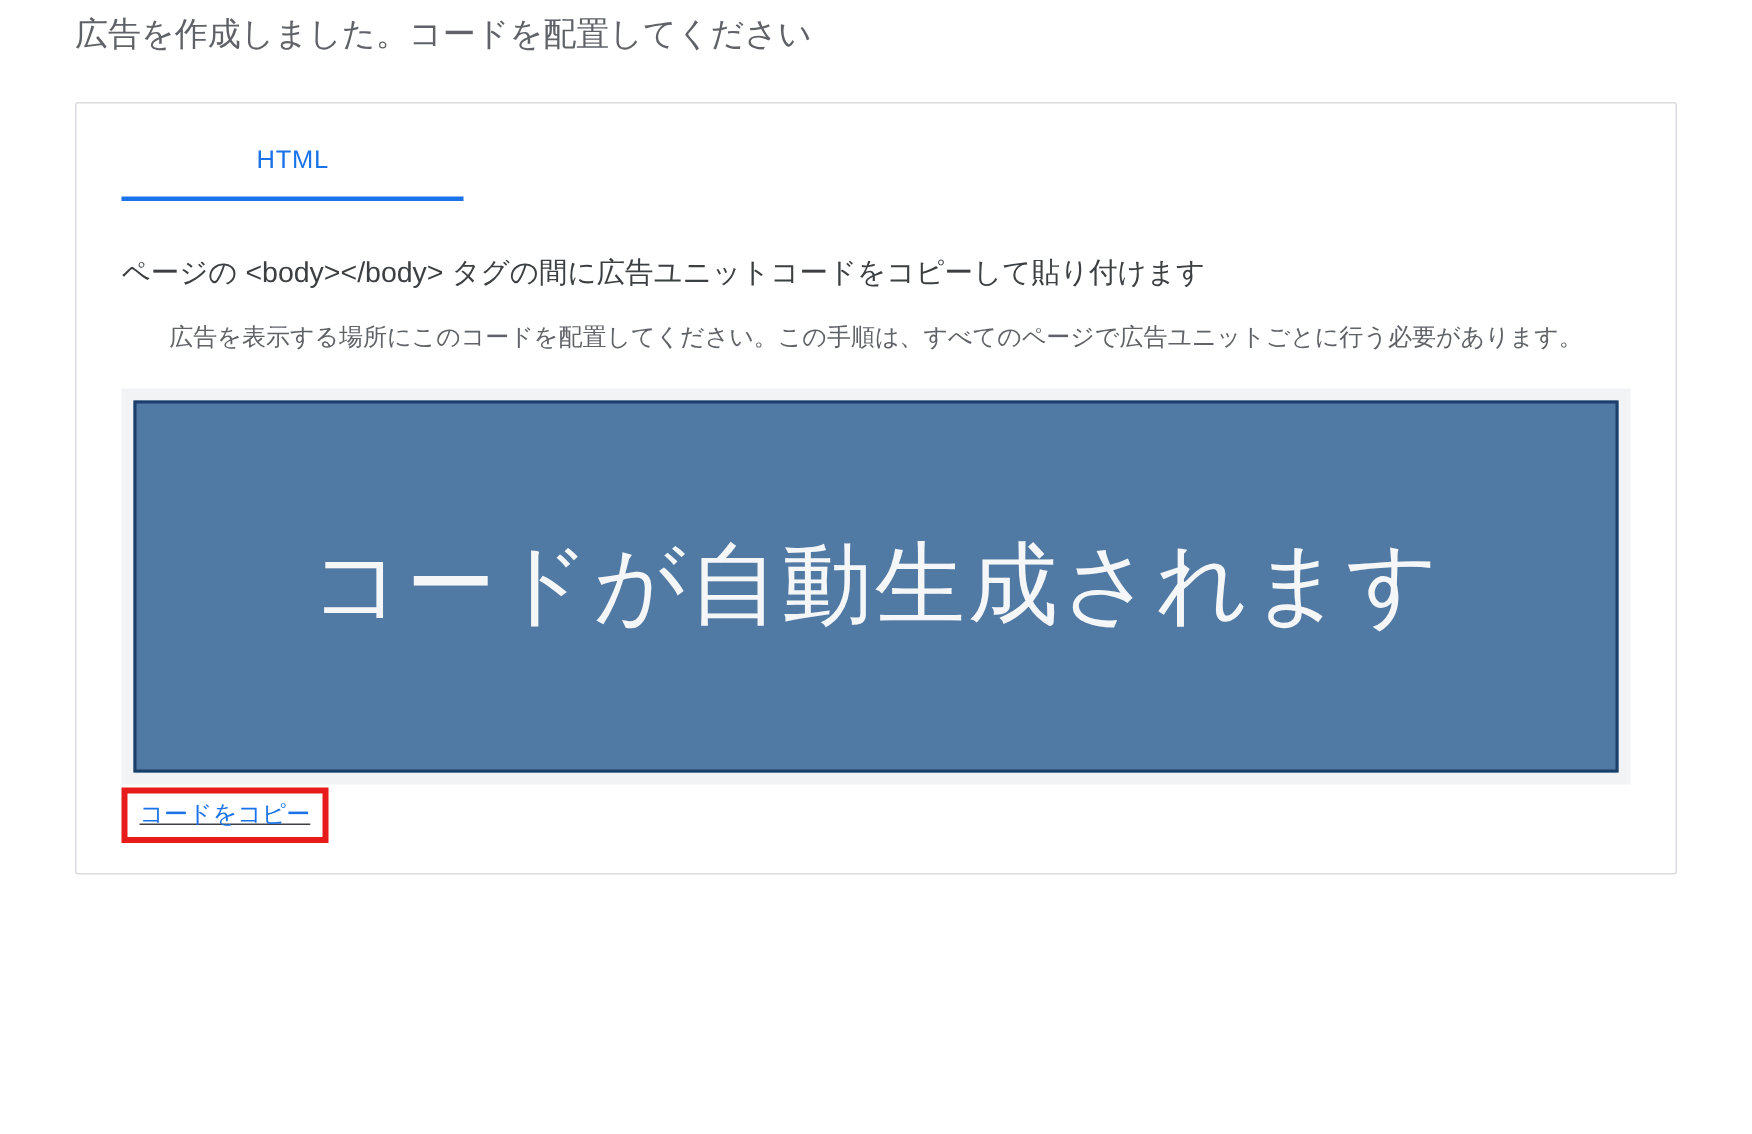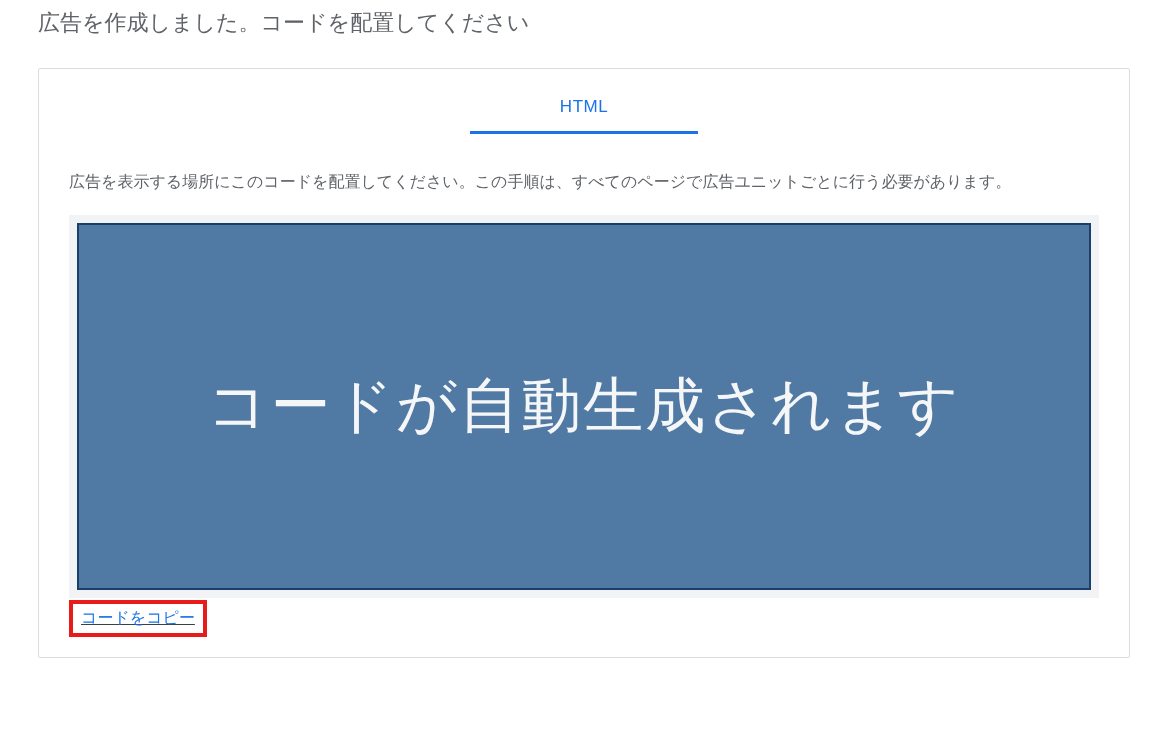--- a/index.html
+++ b/index.html
@@ -9,38 +9,37 @@
     }
     body {
       font-family: "Hiragino Sans", "Meiryo", "Yu Gothic", sans-serif;
       background: #ffffff;
       width: 1168px;
       height: 756px;
       padding: 0;
       color: #3c4043;
     }
     .page-wrapper {
-      padding: 0 38px;
+      padding: 0 50px;
     }
     .page-title {
       font-size: 22px;
       color: #5f6368;
       margin-top: 8px;
       margin-bottom: 30px;
       font-weight: 400;
     }
     .card {
       border: 1px solid #dadce0;
       border-radius: 2px;
       padding: 0 30px 20px 30px;
       background: #ffffff;
     }
     .tabs {
       display: flex;
-      justify-content: center;
       gap: 0;
       margin-top: 10px;
       margin-bottom: 35px;
     }
     .tab {
       padding: 18px 90px 14px 90px;
       font-size: 17px;
       font-weight: 500;
       cursor: pointer;
       color: #5f6368;
@@ -55,30 +54,31 @@
       font-size: 19px;
       color: #3c4043;
       margin-bottom: 18px;
       font-weight: 400;
     }
     .instruction-text {
       font-size: 16px;
       color: #5f6368;
       line-height: 1.6;
       margin-bottom: 20px;
+      text-align: center;
     }
     .code-area-wrapper {
       background: #f1f3f4;
       padding: 8px 8px 8px 8px;
       margin-bottom: 0;
     }
     .code-area {
       background: #5079a3;
       border: 2px solid #1a3f6b;
-      height: 367px;
+      height: 248px;
       display: flex;
       align-items: center;
       justify-content: center;
     }
     .code-placeholder-text {
       color: #f5f6f7;
       font-size: 60px;
       font-weight: 300;
       letter-spacing: 2px;
       font-family: "Yu Gothic Light", "Meiryo", sans-serif;
@@ -101,20 +101,21 @@
 <body>
 
 <div class="page-wrapper">
   <h1 class="page-title">広告を作成しました。コードを配置してください</h1>
 
   <div class="card">
     <div class="tabs">
       <div class="tab active">HTML</div>
     </div>
 
+    <div class="instruction-title">ページの &lt;body&gt;&lt;/body&gt; タグの間に広告ユニットコードをコピーして貼り付けます</div>
     <div class="instruction-text">広告を表示する場所にこのコードを配置してください。この手順は、すべてのページで広告ユニットごとに行う必要があります。</div>
 
     <div class="code-area-wrapper">
       <div class="code-area">
         <div class="code-placeholder-text">コードが自動生成されます</div>
       </div>
     </div>
 
     <div class="copy-link-wrapper">
       <a class="copy-link">コードをコピー</a>

